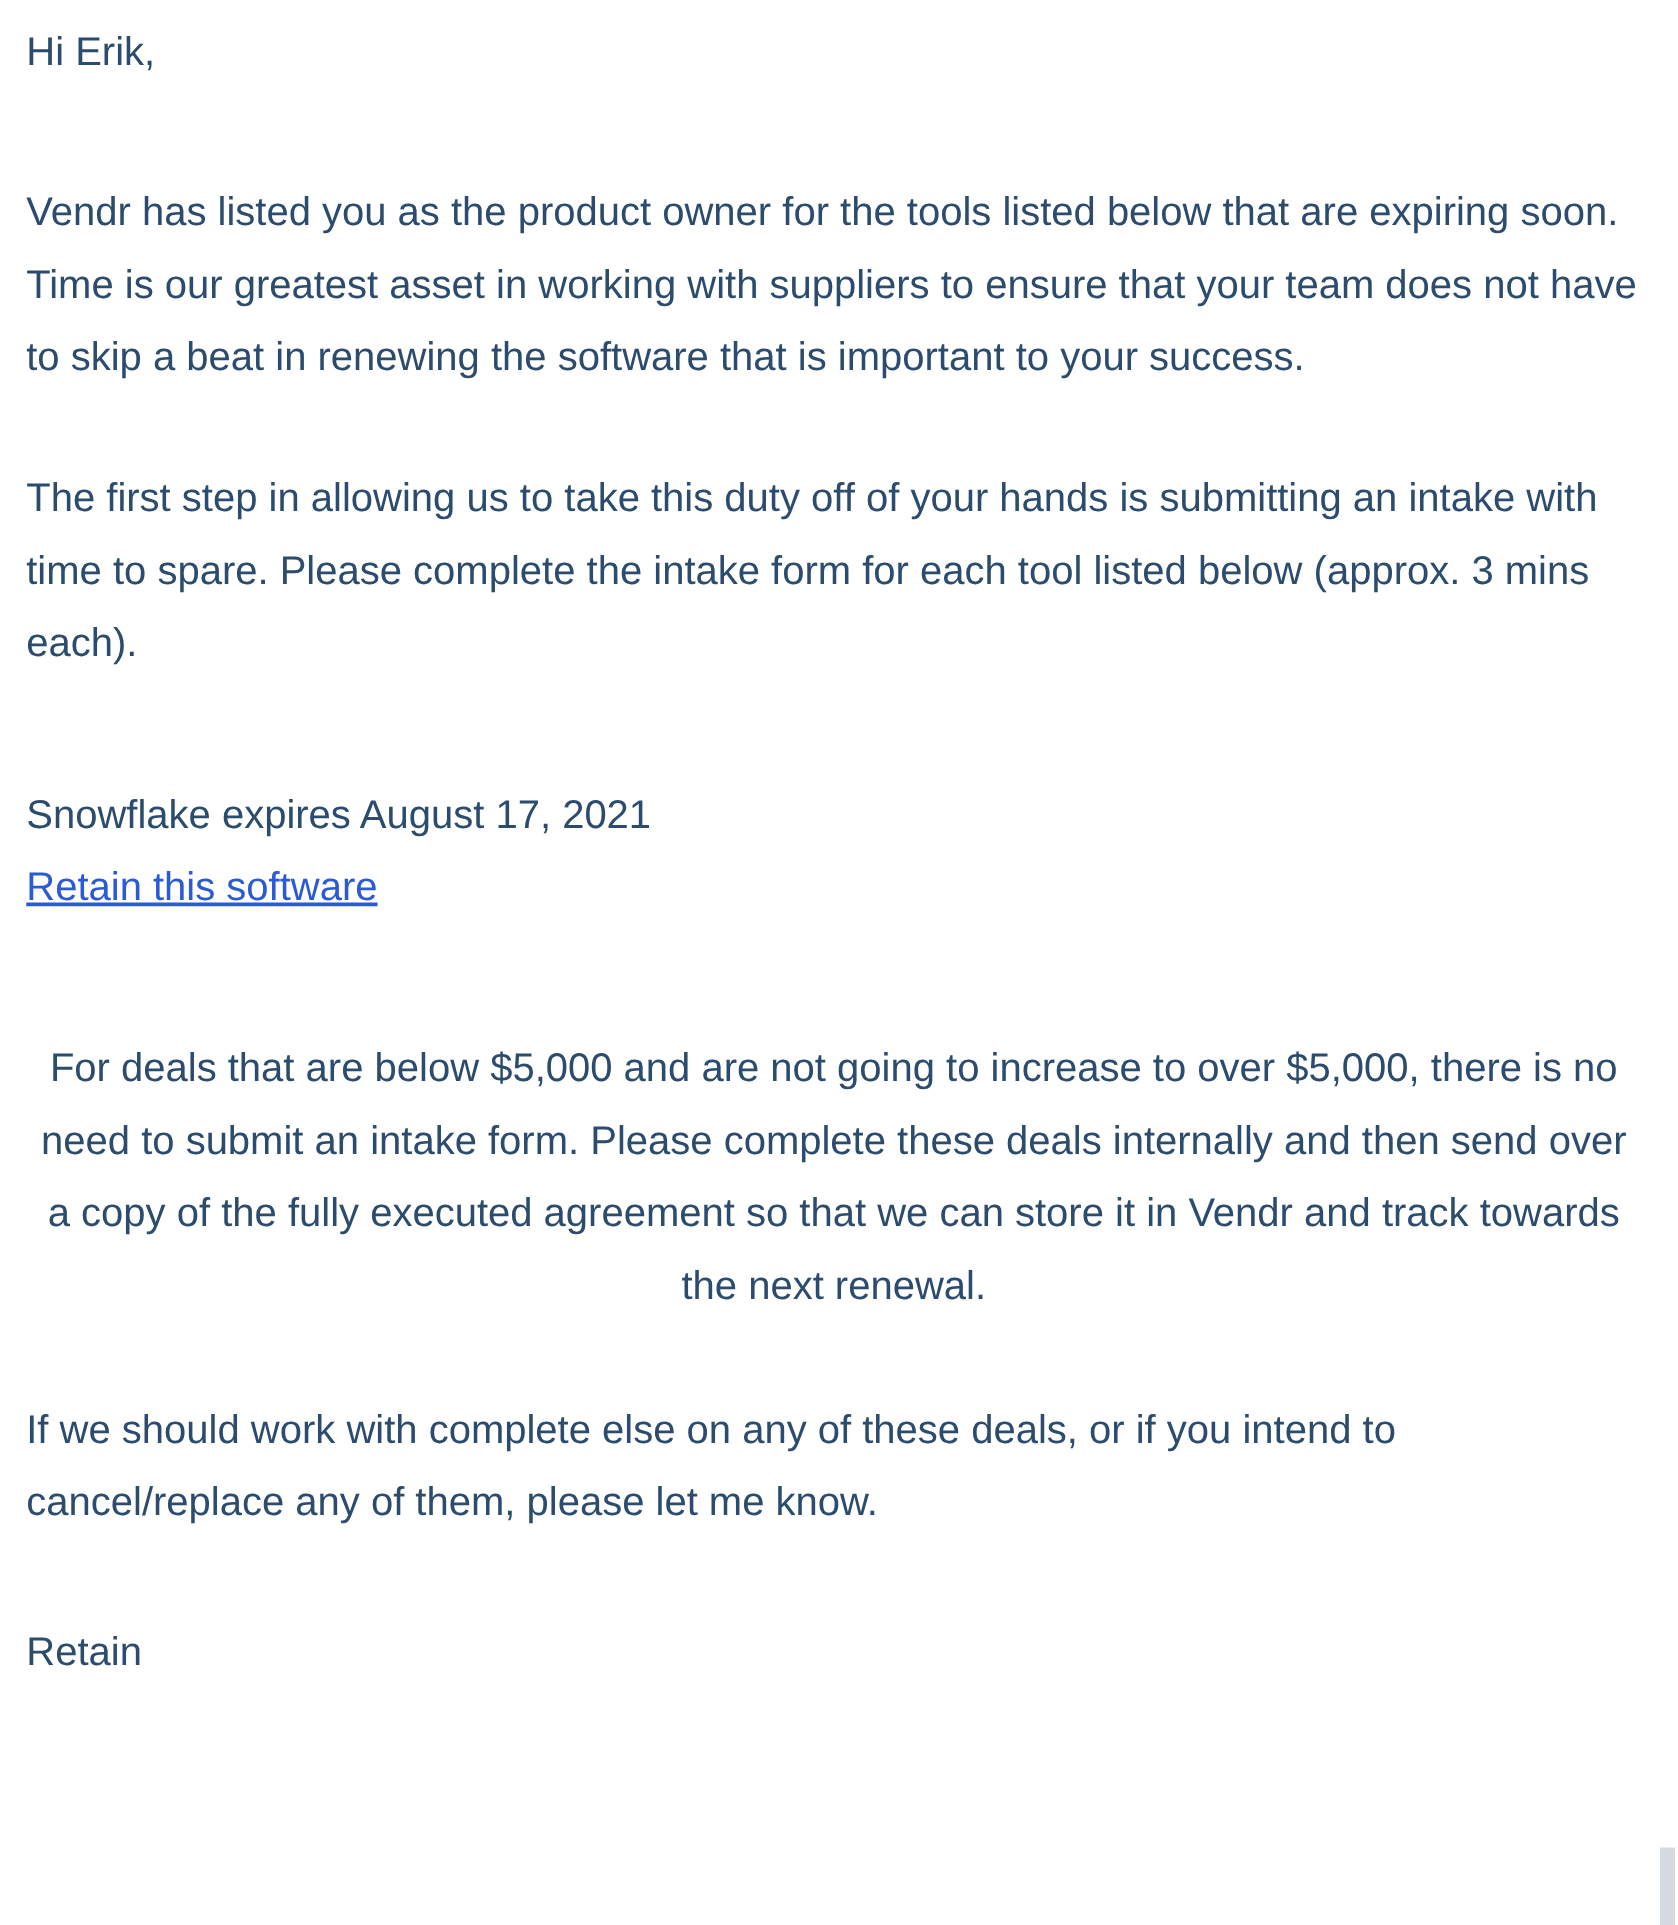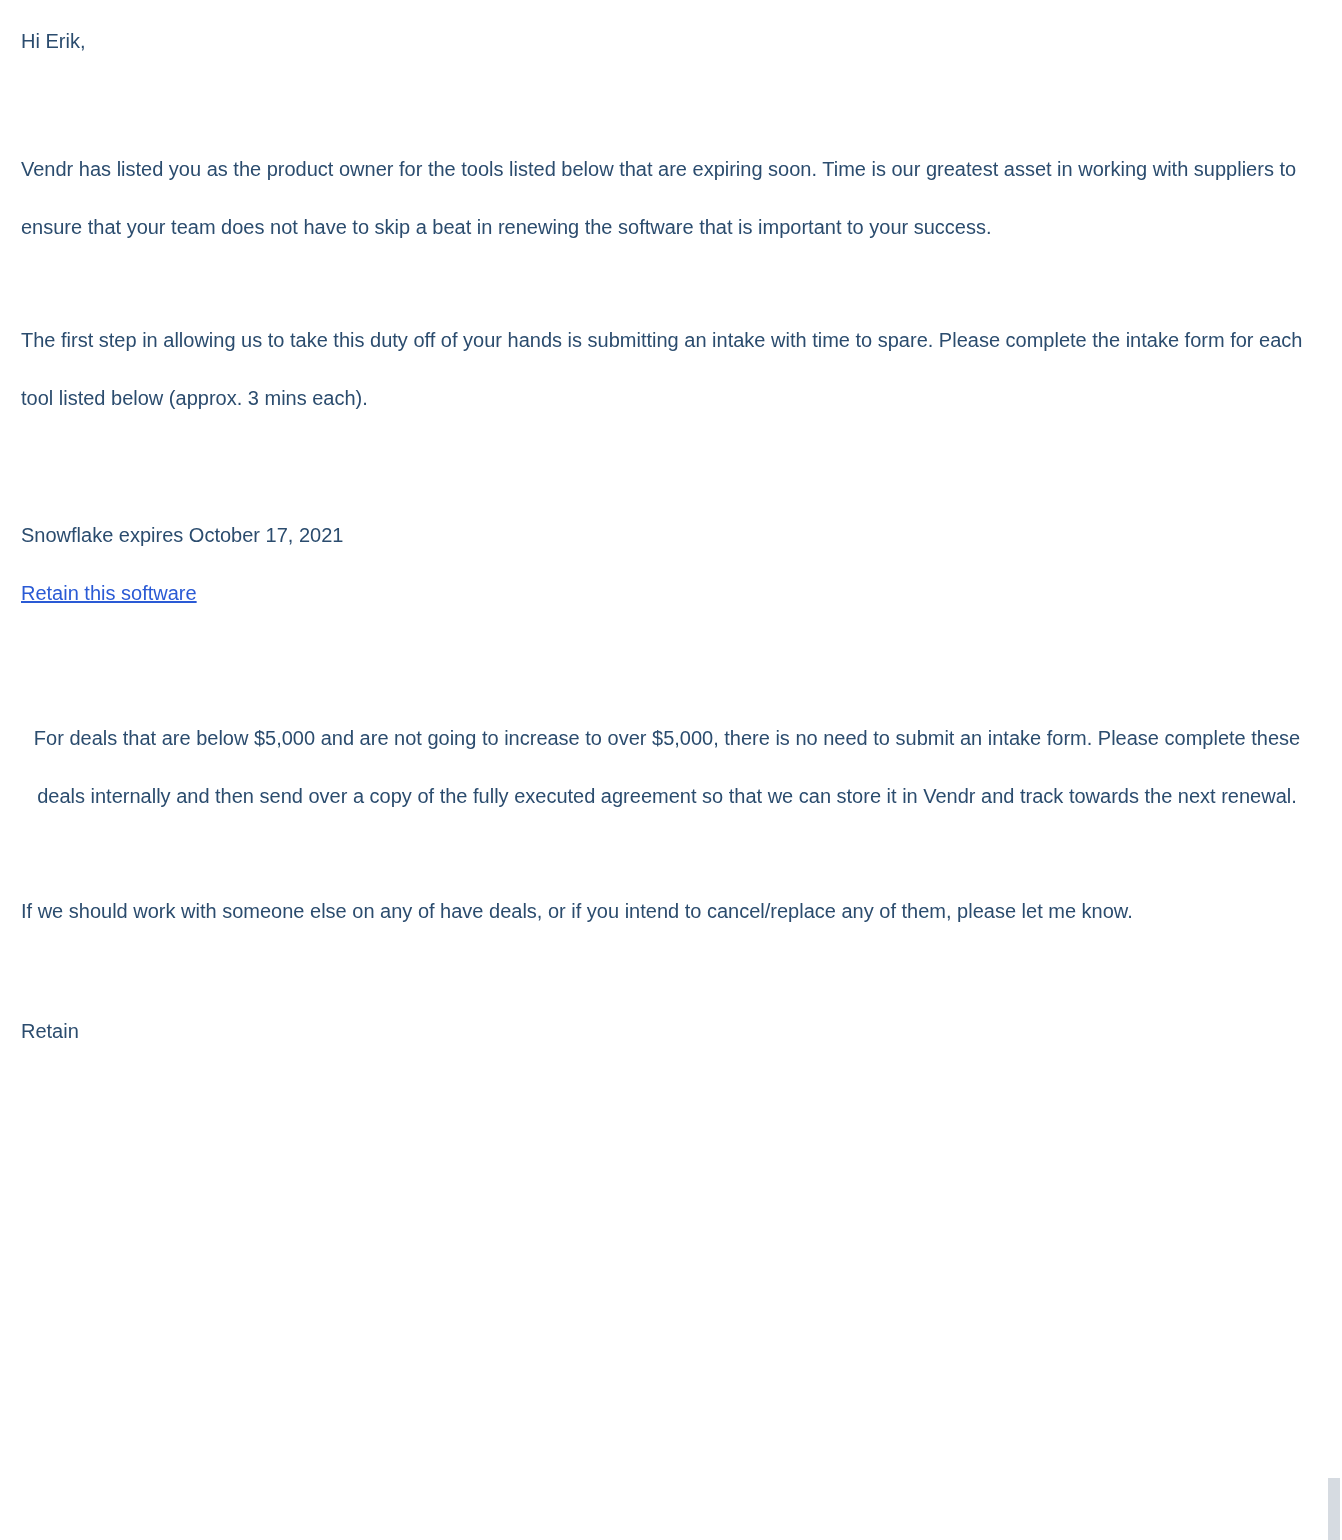--- a/index.html
+++ b/index.html
@@ -14,21 +14,21 @@
     width:1342px;height:1540px;
     background:var(--bg);
     overflow:hidden;
     font-family:"Liberation Sans",sans-serif;
   }
   .email{
     position:relative;
     width:1342px;height:1540px;
     padding:12px 28px 0 21px;
     color:var(--navy);
-    font-size:20px;
+    font-size:32px;
     line-height:58px;
   }
   .para{max-width:1292px;}
   .greeting{margin-bottom:70px;}
   .p-intro{margin-bottom:55px;}
   .p-intake{margin-bottom:79px;}
   .asap-block{margin-bottom:87px;}
   .p-deals{margin-bottom:57px;text-align:center;}
   .p-contact{margin-bottom:62px;}
   .bold{font-weight:bold;}
@@ -53,28 +53,28 @@
 
 <div class="email">
 
   <div class="para greeting">Hi Erik,</div>
 
   <div class="para p-intro">Vendr has listed you as the product owner for the tools listed below that are expiring soon. Time is our greatest asset in working with suppliers to ensure that your team does not have to skip a beat in renewing the software that is important to your success.</div>
 
   <div class="para p-intake">The first step in allowing us to take this duty off of your hands is submitting an intake with time to spare. Please complete the intake form for each tool listed below (approx. 3 mins each).</div>
 
   <div class="asap-block">
-    <div class="line">Snowflake expires October 17, 2021</div>
+    <div class="line">Snowflake expires August 17, 2021</div>
     <div class="line">
       <a href="#" class="link">Retain this software</a>
     </div>
   </div>
 
   <div class="para p-deals">For deals that are below $5,000 and are not going to increase to over $5,000, there is no need to submit an intake form. Please complete these deals internally and then send over a copy of the fully executed agreement so that we can store it in Vendr and track towards the next renewal.</div>
 
-  <div class="para p-contact">If we should work with someone else on any of have deals, or if you intend to cancel/replace any of them, please let me know.</div>
+  <div class="para p-contact">If we should work with complete else on any of these deals, or if you intend to cancel/replace any of them, please let me know.</div>
 
   <div class="signature">
     <div>Retain</div>
   </div>
 
   <div class="scrollbar-thumb"></div>
 </div>
 
 </body></html>

